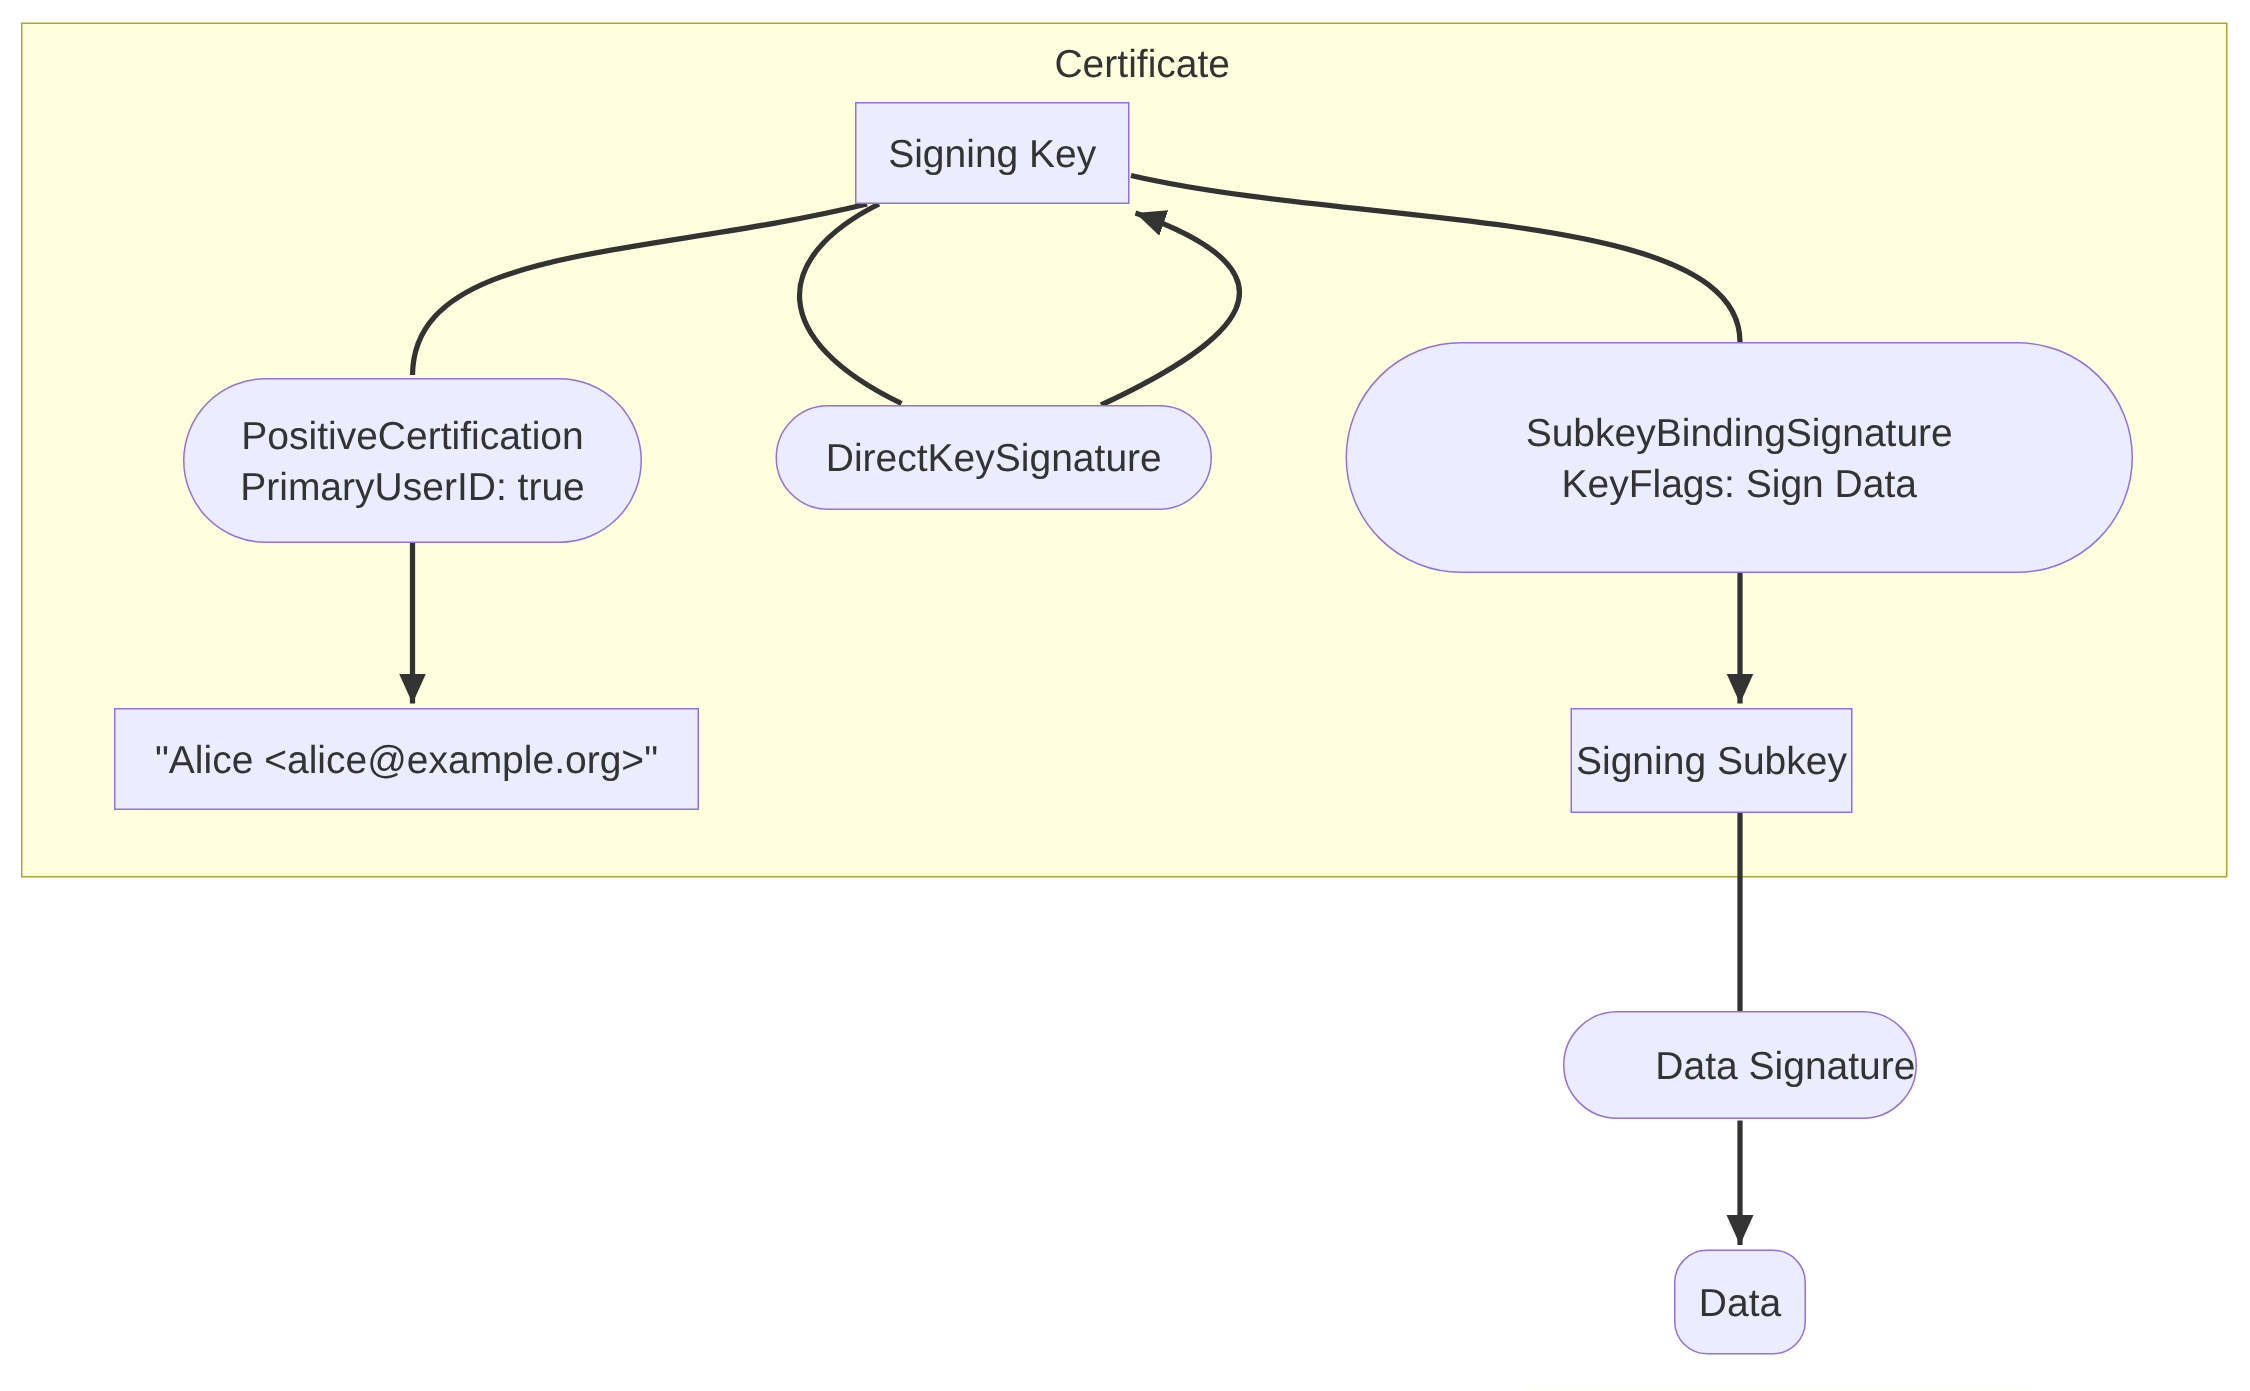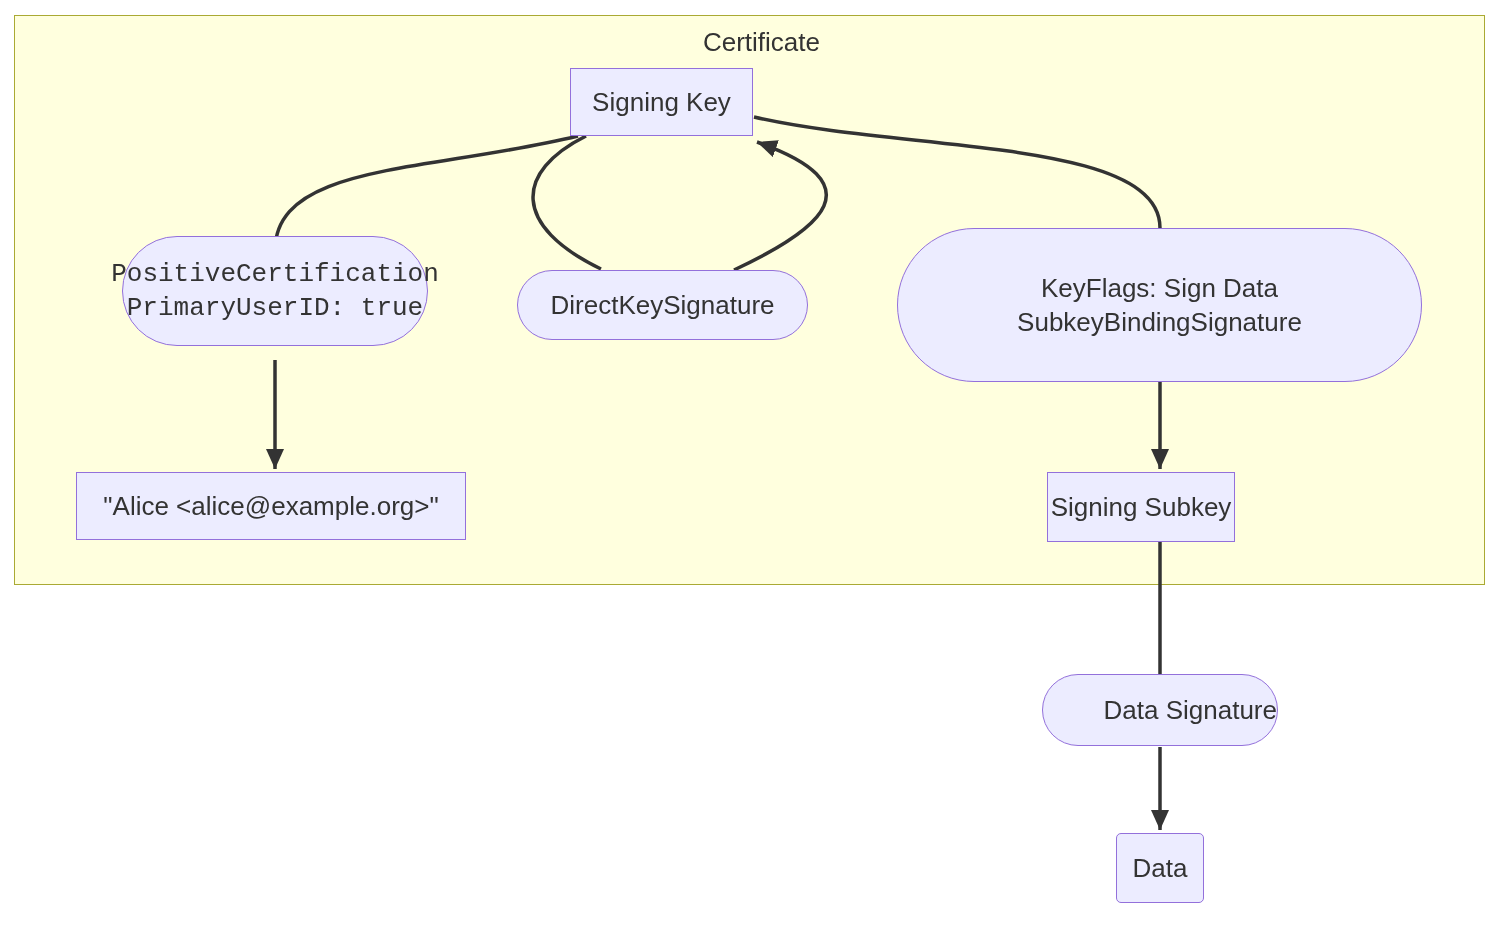--- a/index.html
+++ b/index.html
@@ -29,24 +29,24 @@
   svg.edges{position:absolute;left:0;top:0;z-index:2;}
   .node{
     position:absolute;z-index:3;box-sizing:border-box;
     background:var(--node-fill);
     border:1.5px solid var(--node-border);
     display:flex;flex-direction:column;align-items:center;justify-content:center;
     font-size:26px;line-height:34px;color:var(--text);
     text-align:center;white-space:nowrap;
   }
   .stadium{border-radius:999px;}
-  .rounded{border-radius:5px;}
+  .rounded{border-radius:22px;}
   
   #n-primary-key          {left:570px; top:68px;  width:183px; height:68px;}
-  #n-positive-certification{left:122px; top:236px; width:306px; height:110px;font-family:Liberation Mono, monospace;}
+  #n-positive-certification{left:122px; top:252px; width:306px; height:110px;}
   #n-direct-key-signature {left:517px; top:270px; width:291px; height:70px;}
   #n-subkey-binding-signature{left:897px; top:228px; width:525px; height:154px;}
   #n-user-id              {left:76px;  top:472px; width:390px; height:68px;}
   #n-signing-subkey       {left:1047px;top:472px; width:188px; height:70px;}
   #n-data-signature       {left:1042px;top:674px; width:236px; height:72px;align-items:flex-end;}
   #n-data                 {left:1116px;top:833px; width:88px;  height:70px;}
   .edge-path{stroke:var(--edge);stroke-width:3.5px;fill:none;}
 </style>
 </head>
 <body>
@@ -80,22 +80,22 @@
   <div class="node stadium" id="n-positive-certification">
     <span>PositiveCertification</span>
     <span>PrimaryUserID: true</span>
   </div>
 
   <div class="node stadium" id="n-direct-key-signature">
     <span>DirectKeySignature</span>
   </div>
 
   <div class="node stadium" id="n-subkey-binding-signature">
+    <span>SubkeyBindingSignature</span>
     <span>KeyFlags: Sign Data</span>
-    <span>SubkeyBindingSignature</span>
   </div>
 
   <div class="node" id="n-user-id">
     <span>"Alice &lt;alice@example.org&gt;"</span>
   </div>
 
   <div class="node" id="n-signing-subkey">
     <span>Signing Subkey</span>
   </div>
 

